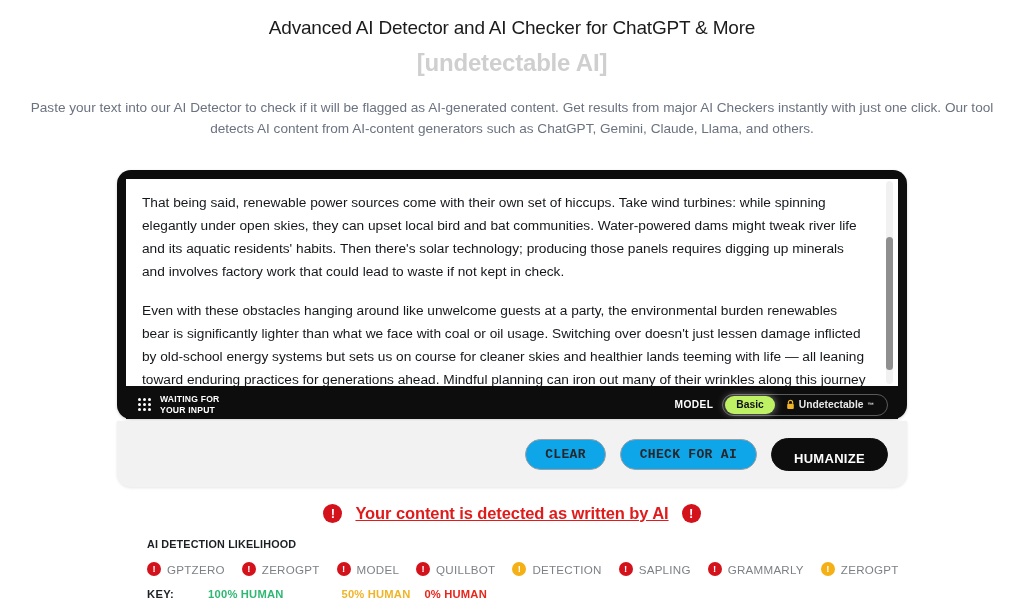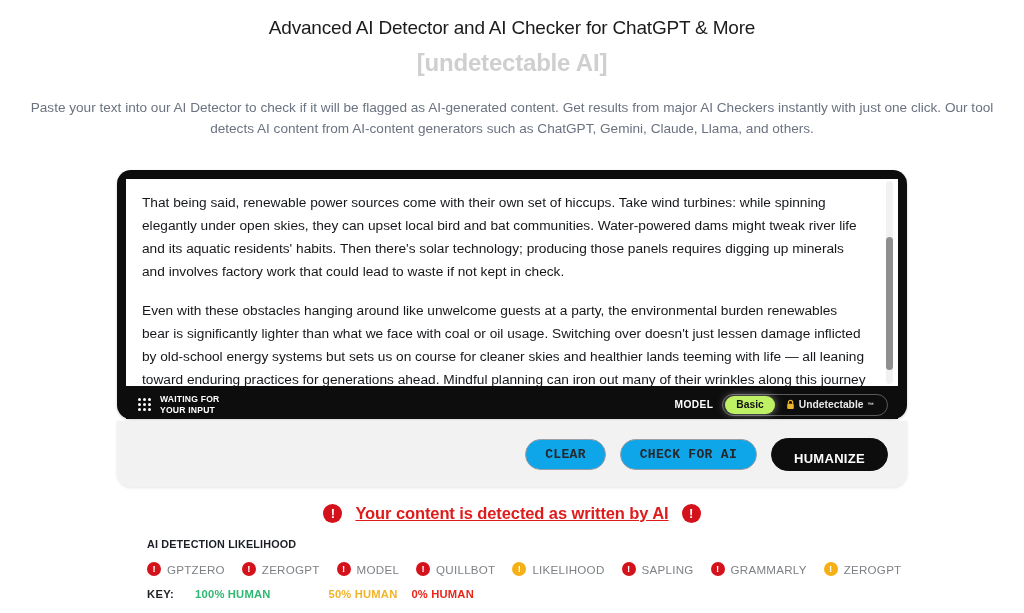--- a/index.html
+++ b/index.html
@@ -291,21 +291,21 @@
     display: flex;
     align-items: center;
     gap: 14px;
     margin-top: 12px;
   }
   .key-label {
     font-size: 11.2px;
     font-weight: bold;
     color: #1c1f23;
     letter-spacing: 0.3px;
-    margin-right: 7px;
+    margin-right: 20px;
   }
   .key-item {
     font-size: 11.2px;
     font-weight: bold;
     letter-spacing: 0.2px;
   }
 </style>
 </head>
 <body>
 
@@ -406,21 +406,21 @@
       <div class="detector">
         <span class="dot" style="background: rgb(212, 18, 27);">
             <span>!</span>
           </span>
         <span class="name">QUILLBOT</span>
       </div>
       <div class="detector">
         <span class="dot" style="background: rgb(245, 176, 21);">
             <span>!</span>
           </span>
-        <span class="name">LIKELIHOOD</span>
+        <span class="name">DETECTION</span>
       </div>
       <div class="detector">
         <span class="dot" style="background: rgb(212, 18, 27);">
             <span>!</span>
           </span>
         <span class="name">SAPLING</span>
       </div>
       <div class="detector">
         <span class="dot" style="background: rgb(212, 18, 27);">
             <span>!</span>

